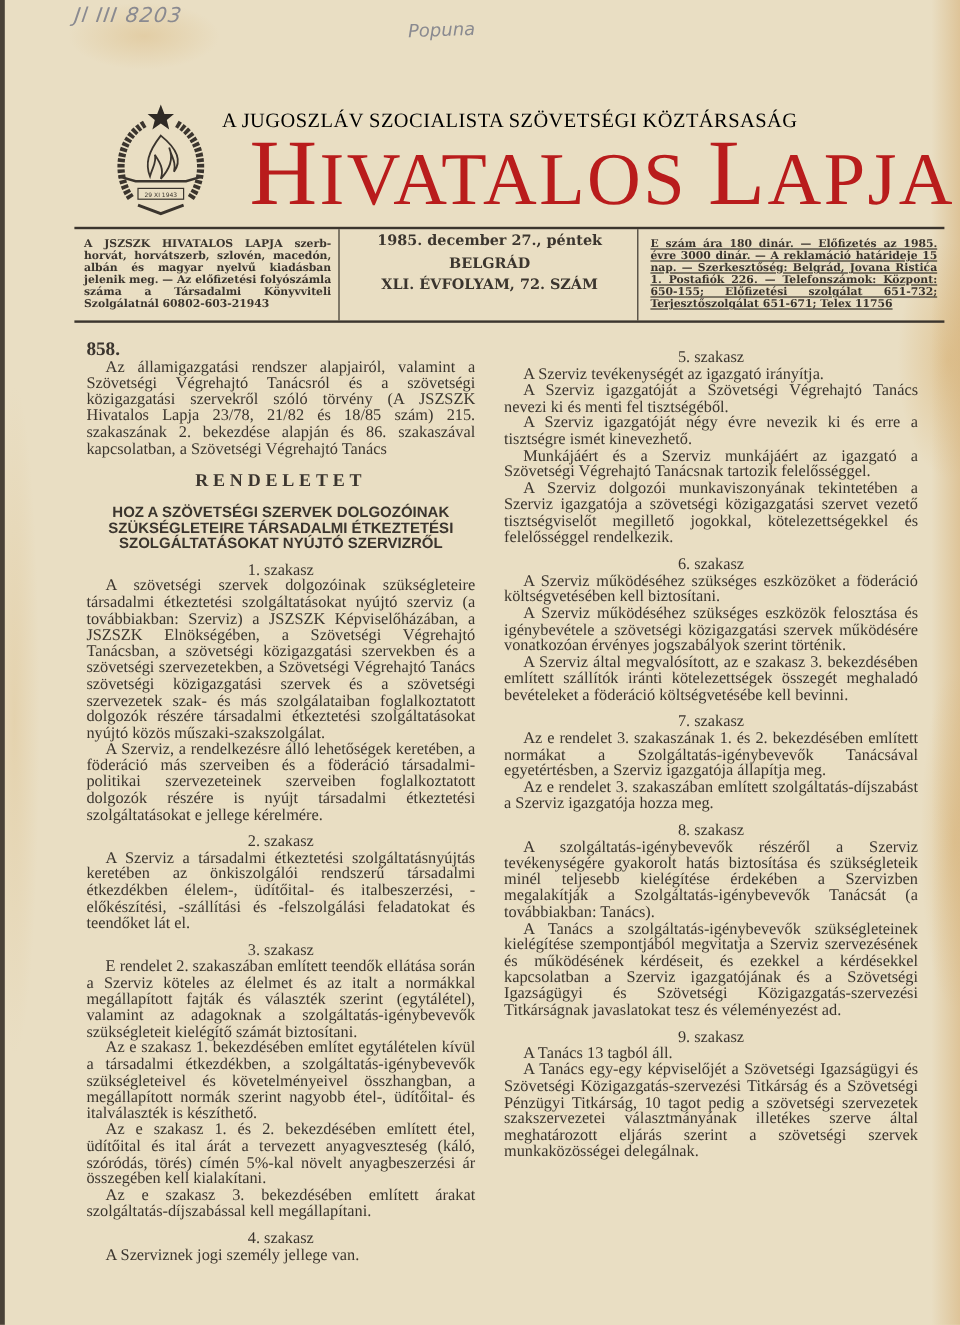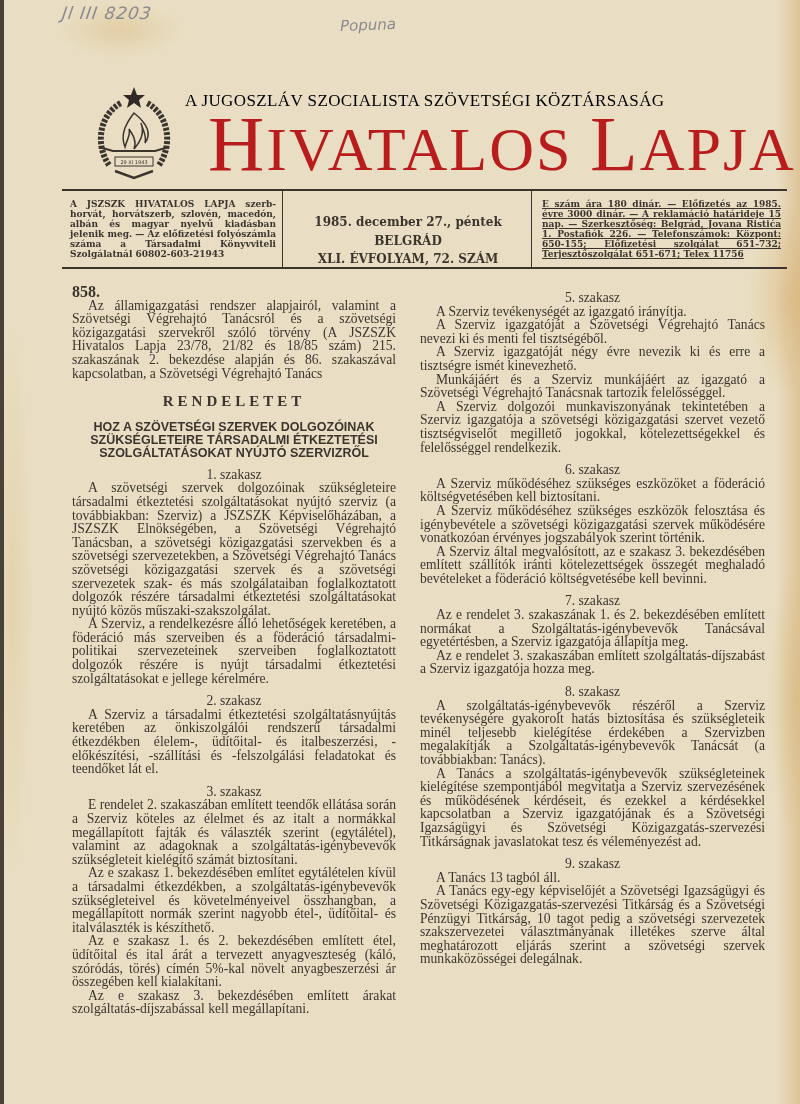--- a/index.html
+++ b/index.html
@@ -30,21 +30,21 @@
   .mast-title { position: absolute; left: 118px; top: 20px; font-family: "Liberation Serif", serif;
     font-size: 62px; letter-spacing: 2px; color: #b91c1c; white-space: nowrap; line-height: 1; }
   .mast-title .big { font-size: 78px; }
 
   
   .infobar { position: absolute; left: 62px; top: 189px; width: 725px; height: 76px;
     border-top: 2px solid #3b352e; border-bottom: 2px solid #3b352e; display: flex; }
   .info-col { font-size: 9px; line-height: 1.12; font-weight: bold; padding: 8px 6px 0 8px; box-sizing: border-box; }
   .info-left { width: 220px; text-align: justify; }
   .info-mid { width: 250px; border-left: 1px solid #3b352e; border-right: 1px solid #3b352e;
-    text-align: center; font-size: 12px; line-height: 1.55; padding-top: 22px; }
+    text-align: center; font-size: 12px; line-height: 1.55; padding-top: 0; }
   .info-right { width: 255px; text-align: justify; padding-left: 10px; text-decoration: underline; }
   .info-right p, .info-left p { margin: 0; }
 
   
   .col { position: absolute; top: 285px; font-family: "Liberation Serif", serif;
     font-size: 13.6px; line-height: 13.6px; text-align: justify; }
   .col-left { left: 72px; width: 324px; }
   .col-right { left: 420px; width: 345px; top: 291px; }
   .col p { margin: 0; text-indent: 16px; }
   .doc-num { font-weight: bold; font-size: 16px; margin: 0 0 18px 18px; text-indent: 0 !important; }
@@ -111,20 +111,24 @@
   </div>
   <div class="gap"></div>
   <div>
     <p class="section-title">3. szakasz</p>
     <p>E rendelet 2. szakaszában említett teendők ellátása során a Szerviz köteles az élelmet és az italt a normákkal megállapított fajták és választék szerint (egytálétel), valamint az adagoknak a szolgáltatás-igénybevevők szükségleteit kielégítő számát biztosítani.</p>
     <p>Az e szakasz 1. bekezdésében említet egytálételen kívül a társadalmi étkezdékben, a szolgáltatás-igénybevevők szükségleteivel és követelményeivel összhangban, a megállapított normák szerint nagyobb étel-, üdítőital- és italválaszték is készíthető.</p>
     <p>Az e szakasz 1. és 2. bekezdésében említett étel, üdítőital és ital árát a tervezett anyagveszteség (káló, szóródás, törés) címén 5%-kal növelt anyagbeszerzési ár összegében kell kialakítani.</p>
     <p>Az e szakasz 3. bekezdésében említett árakat szolgáltatás-díjszabással kell megállapítani.</p>
   </div>
   <div class="gap"></div>
+  <div>
+    <p class="section-title">4. szakasz</p>
+    <p>A Szerviznek jogi személy jellege van.</p>
+  </div>
 </div>
 
 <div class="col col-right">
   <div>
     <p class="section-title">5. szakasz</p>
     <p>A Szerviz tevékenységét az igazgató irányítja.</p>
     <p>A Szerviz igazgatóját a Szövetségi Végrehajtó Tanács nevezi ki és menti fel tisztségéből.</p>
     <p>A Szerviz igazgatóját négy évre nevezik ki és erre a tisztségre ismét kinevezhető.</p>
     <p>Munkájáért és a Szerviz munkájáért az igazgató a Szövetségi Végrehajtó Tanácsnak tartozik felelősséggel.</p>
     <p>A Szerviz dolgozói munkaviszonyának tekintetében a Szerviz igazgatója a szövetségi közigazgatási szervet vezető tisztségviselőt megillető jogokkal, kötelezettségekkel és felelősséggel rendelkezik.</p>

